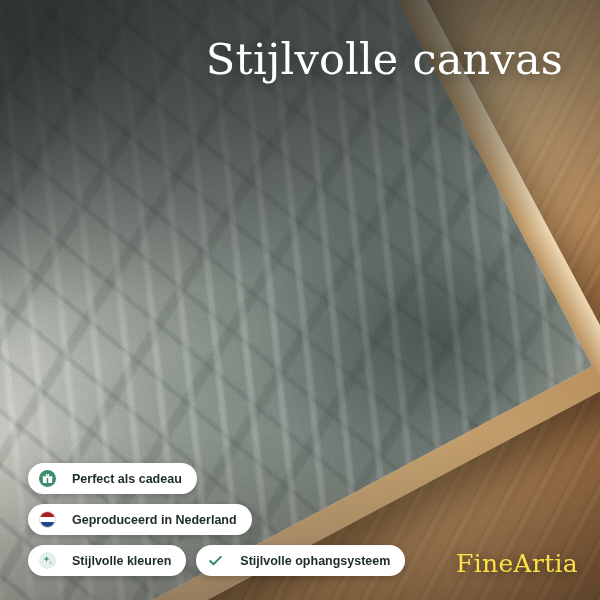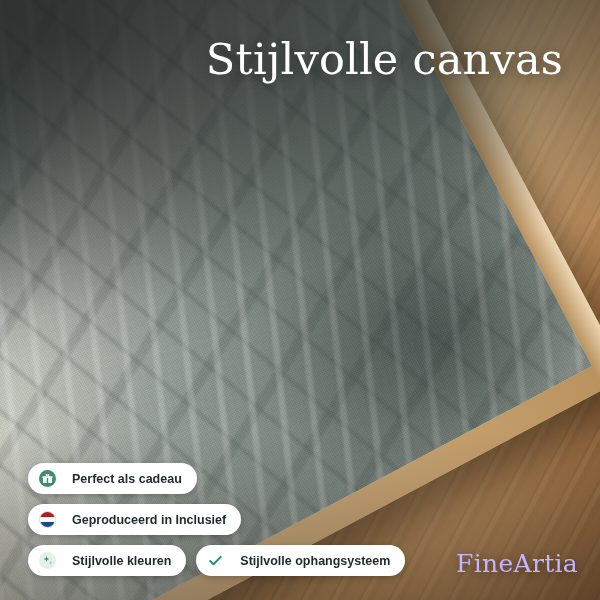--- a/index.html
+++ b/index.html
@@ -198,21 +198,21 @@
   .ico-gift { background:#3c8f6b; }
   .ico-gift svg { display:block; }
   .ico-flag { background:#fff; border:1px solid #d7dcda; }
   .ico-sparkle { background:#e2f0e7; }
   .ico-check { background:transparent; }
 
   
   .logo {
     position:absolute;
     right:22px; bottom:22px;
-    color:#c4b5fd;
+    color:#fde047;
     font-family:"DejaVu Serif", serif;
     font-size:25px;
     letter-spacing:.3px;
     text-shadow:0 2px 10px rgba(0,0,0,.45);
   }
   .logo .fine { font-weight:400; }
   .logo .artia { font-weight:400; font-style:normal; }
 </style>
 </head>
 <body>
@@ -266,21 +266,21 @@
 
     <div class="pill-row">
       <div class="pill">
         <span class="pill-ico ico-flag">
           <svg width="17" height="17" viewBox="0 0 18 18" aria-hidden="true">
             <circle cx="9" cy="9" r="9" fill="#ffffff"></circle>
             <path d="M0 0h18v6H0z" fill="#ae1c28"></path>
             <path d="M0 12h18v6H0z" fill="#21468b"></path>
           </svg>
         </span>
-        <span>Geproduceerd in Inclusief</span>
+        <span>Geproduceerd in Nederland</span>
       </div>
     </div>
 
     <div class="pill-row">
       <div class="pill">
         <span class="pill-ico ico-sparkle">
           <svg width="12" height="12" viewBox="0 0 24 24" aria-hidden="true">
             <path d="M9 2l1.6 4.4L15 8l-4.4 1.6L9 14l-1.6-4.4L3 8l4.4-1.6z" fill="#3c8f6b"></path>
             <path d="M17.5 12.5l.9 2.4 2.4.9-2.4.9-.9 2.4-.9-2.4-2.4-.9 2.4-.9z" fill="#7dbf9d"></path>
           </svg>

